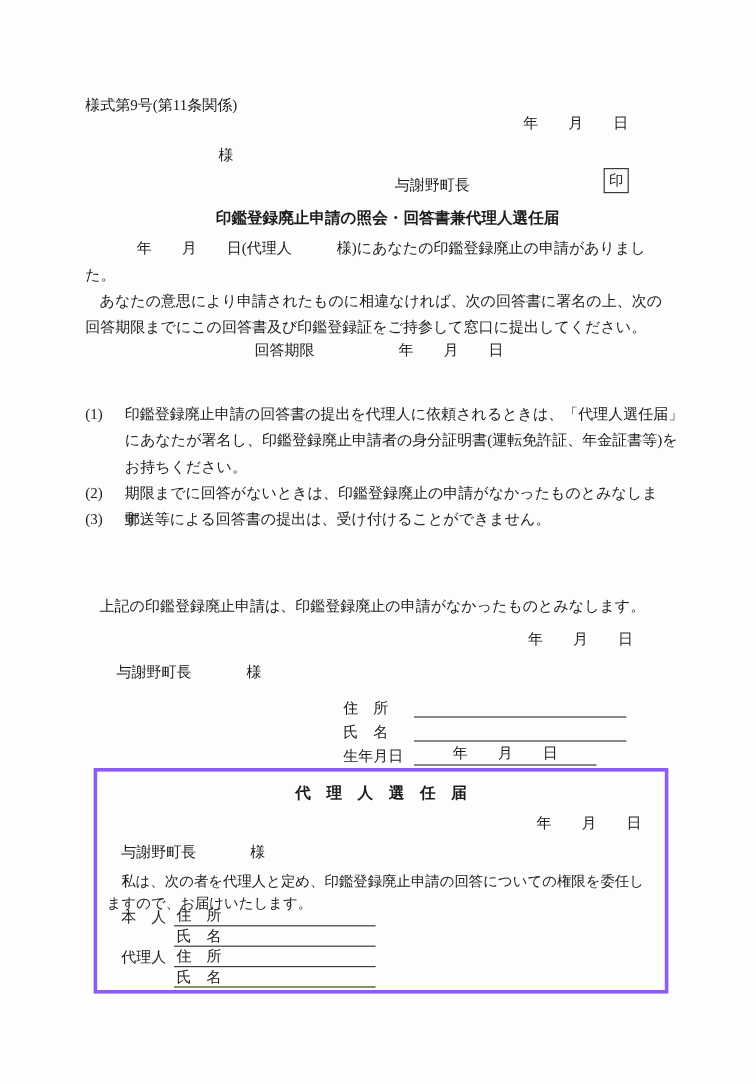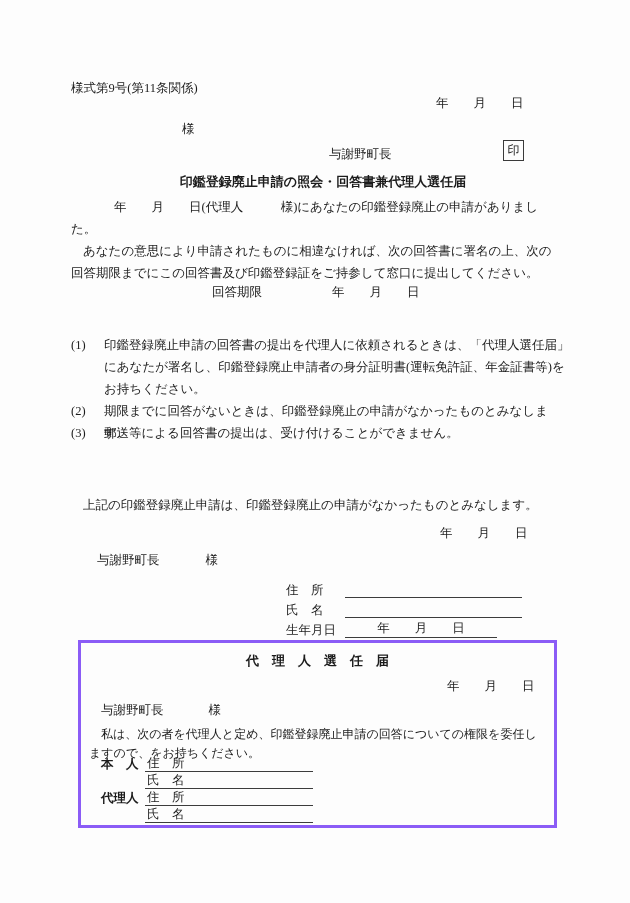--- a/index.html
+++ b/index.html
@@ -60,21 +60,21 @@
   .ans-line.birth { width:152px; }
 
   
   .proxy-box { left:78px; top:640px; width:473px; height:182px; border:3px solid #8b5cf6; }
   .proxy-title { top:10px; font-size:13px; }
   .proxy-date { left:366px; top:36px; }
   .proxy-mayor { left:20px; top:60px; display:flex; gap:45px; }
   .proxy-statement { position:absolute; left:8px; top:82px; width:458px; text-indent:12px; white-space:normal; line-height:19px; font-size:12px; }
   .proxy-rows { position:absolute; left:20px; top:112px; }
   .proxy-row { display:flex; align-items:flex-end; height:17px; }
-  .grp { width:44px;font-weight:bold; }
+  .grp { width:44px; }
   .field-line { display:inline-block; width:166px; border-bottom:1px solid #3c3c3c; padding-left:2px; min-height:14px; }
 </style>
 </head>
 <body>
 
 <div class="page">
 
   <div class="abs form-number">様式第9号(第11条関係)</div>
   <div class="abs header-date">年　　月　　日</div>
   <div class="abs header-sama">様</div>
@@ -124,21 +124,21 @@
     </div>
   </div>
 
   <div class="abs proxy-box">
     <div class="abs center proxy-title">代　理　人　選　任　届</div>
     <div class="abs proxy-date">年　　月　　日</div>
     <div class="abs proxy-mayor">
       <span>与謝野町長</span>
       <span>様</span>
     </div>
-    <div class="proxy-statement">私は、次の者を代理人と定め、印鑑登録廃止申請の回答についての権限を委任しますので、をお持ちください。</div>
+    <div class="proxy-statement">私は、次の者を代理人と定め、印鑑登録廃止申請の回答についての権限を委任しますので、お届けいたします。</div>
     <div class="proxy-rows">
       <div class="proxy-row">
         <span class="grp">本　人</span>
         <span class="field-line">住　所</span>
       </div>
       <div class="proxy-row">
         <span class="grp"></span>
         <span class="field-line">氏　名</span>
       </div>
       <div class="proxy-row">

